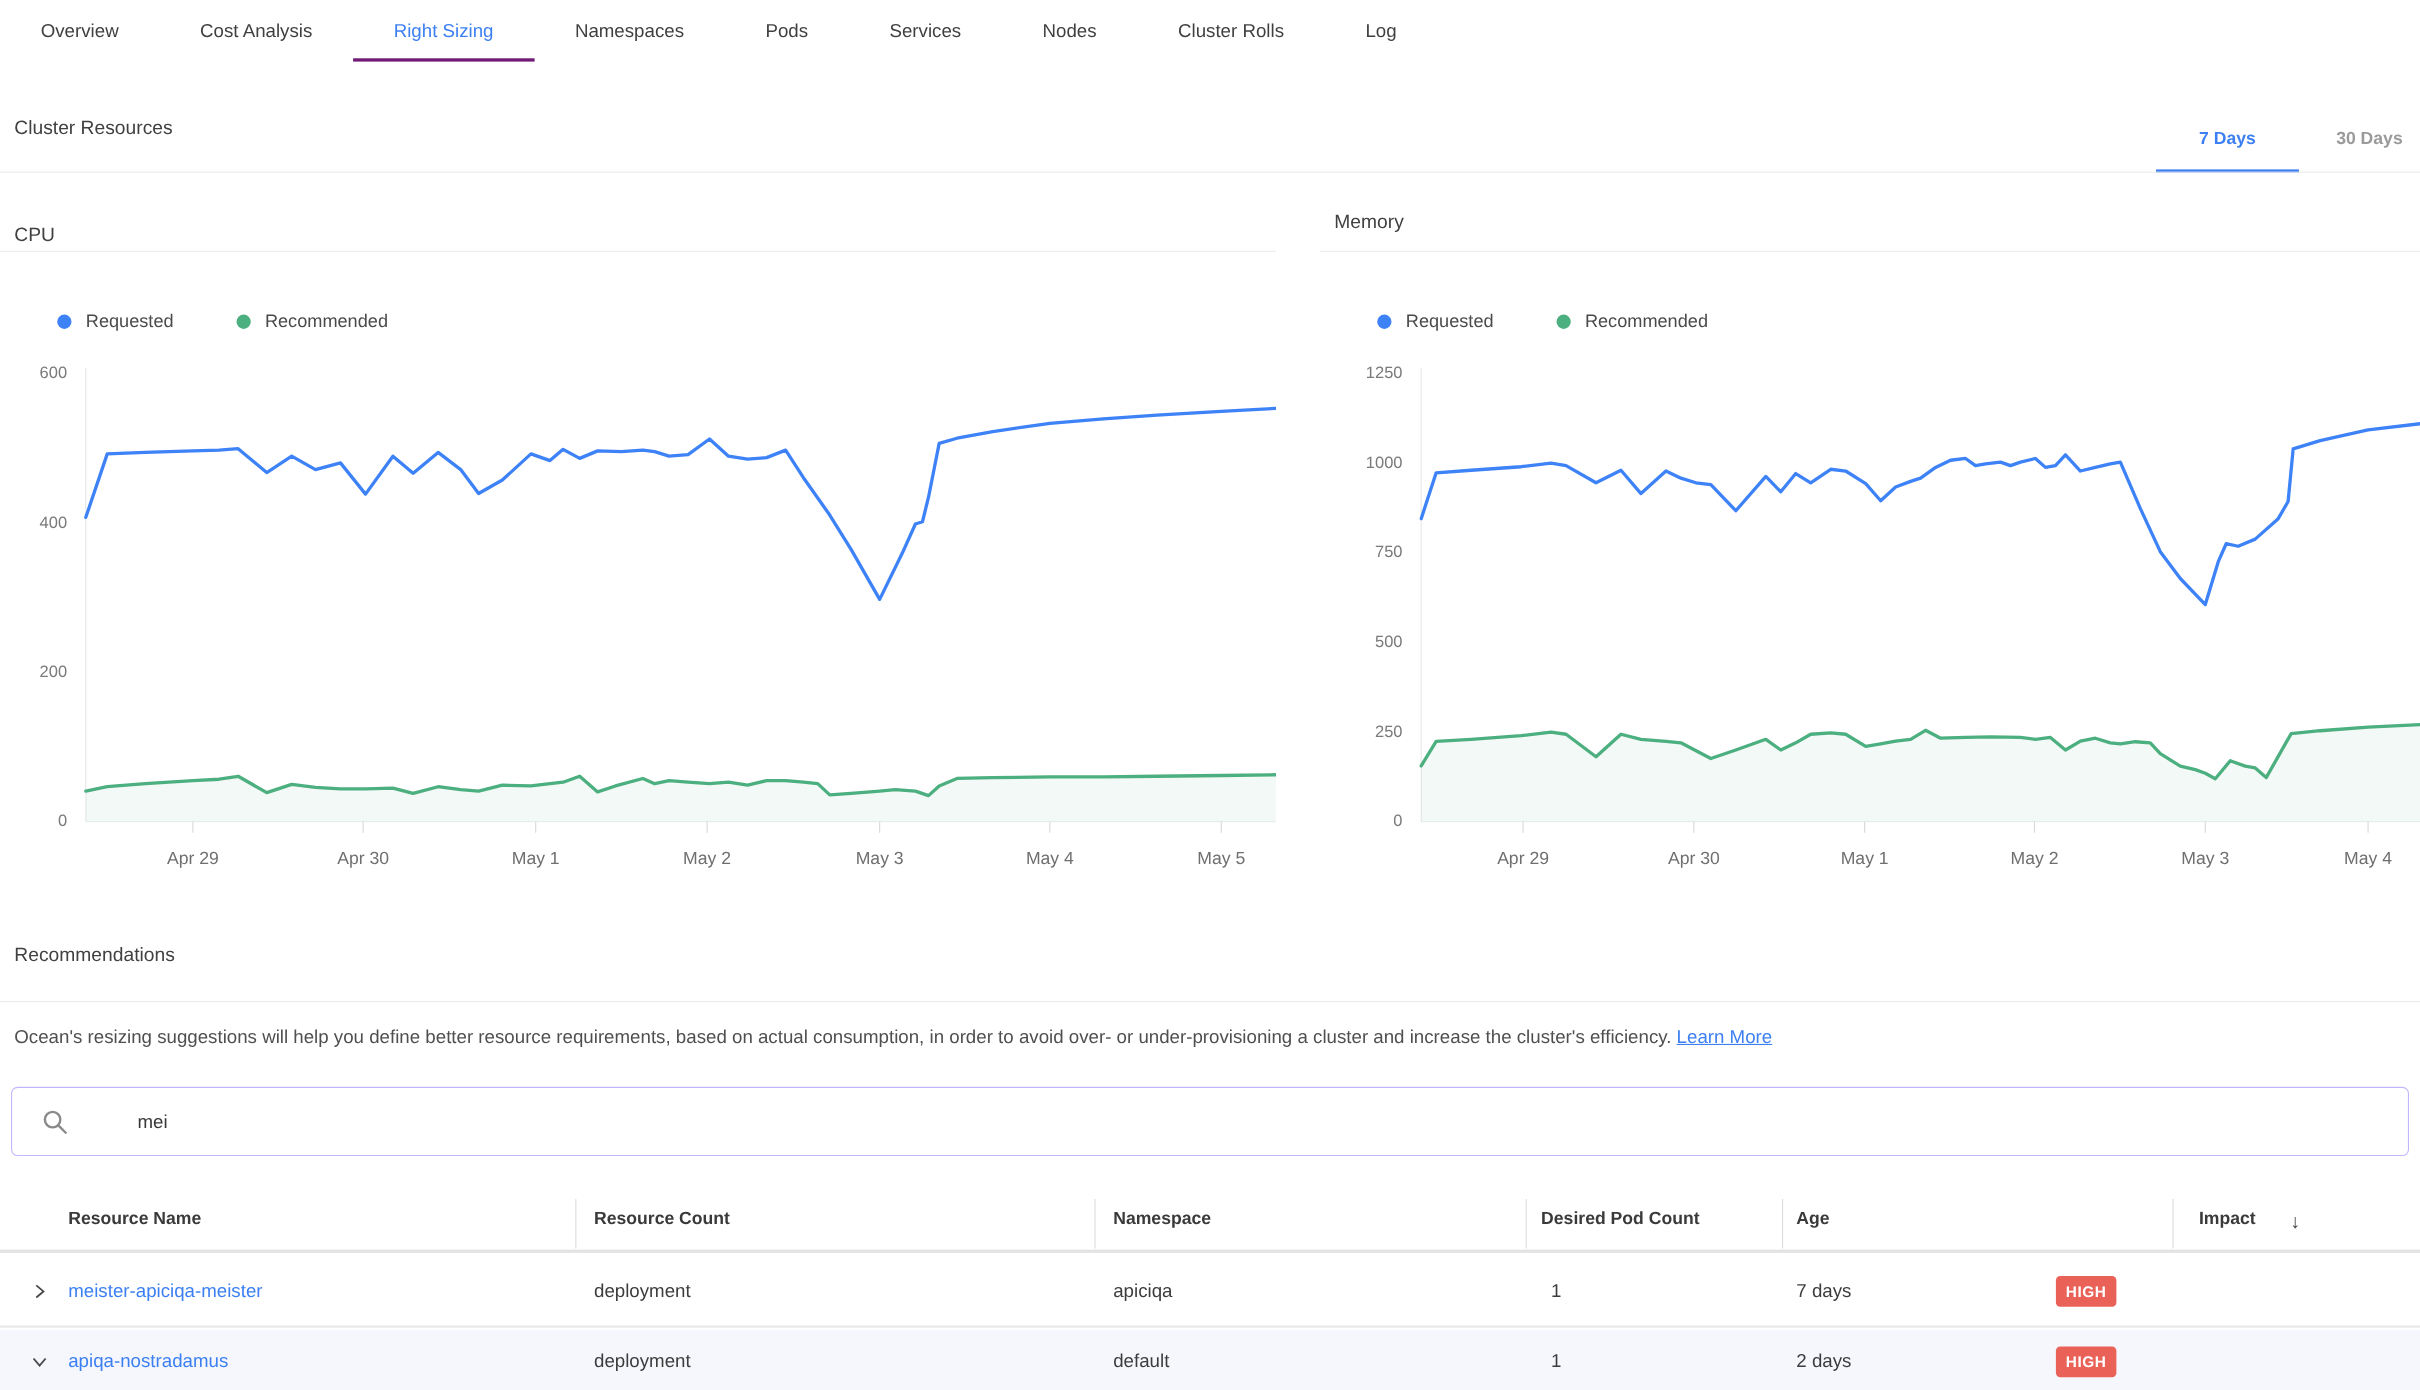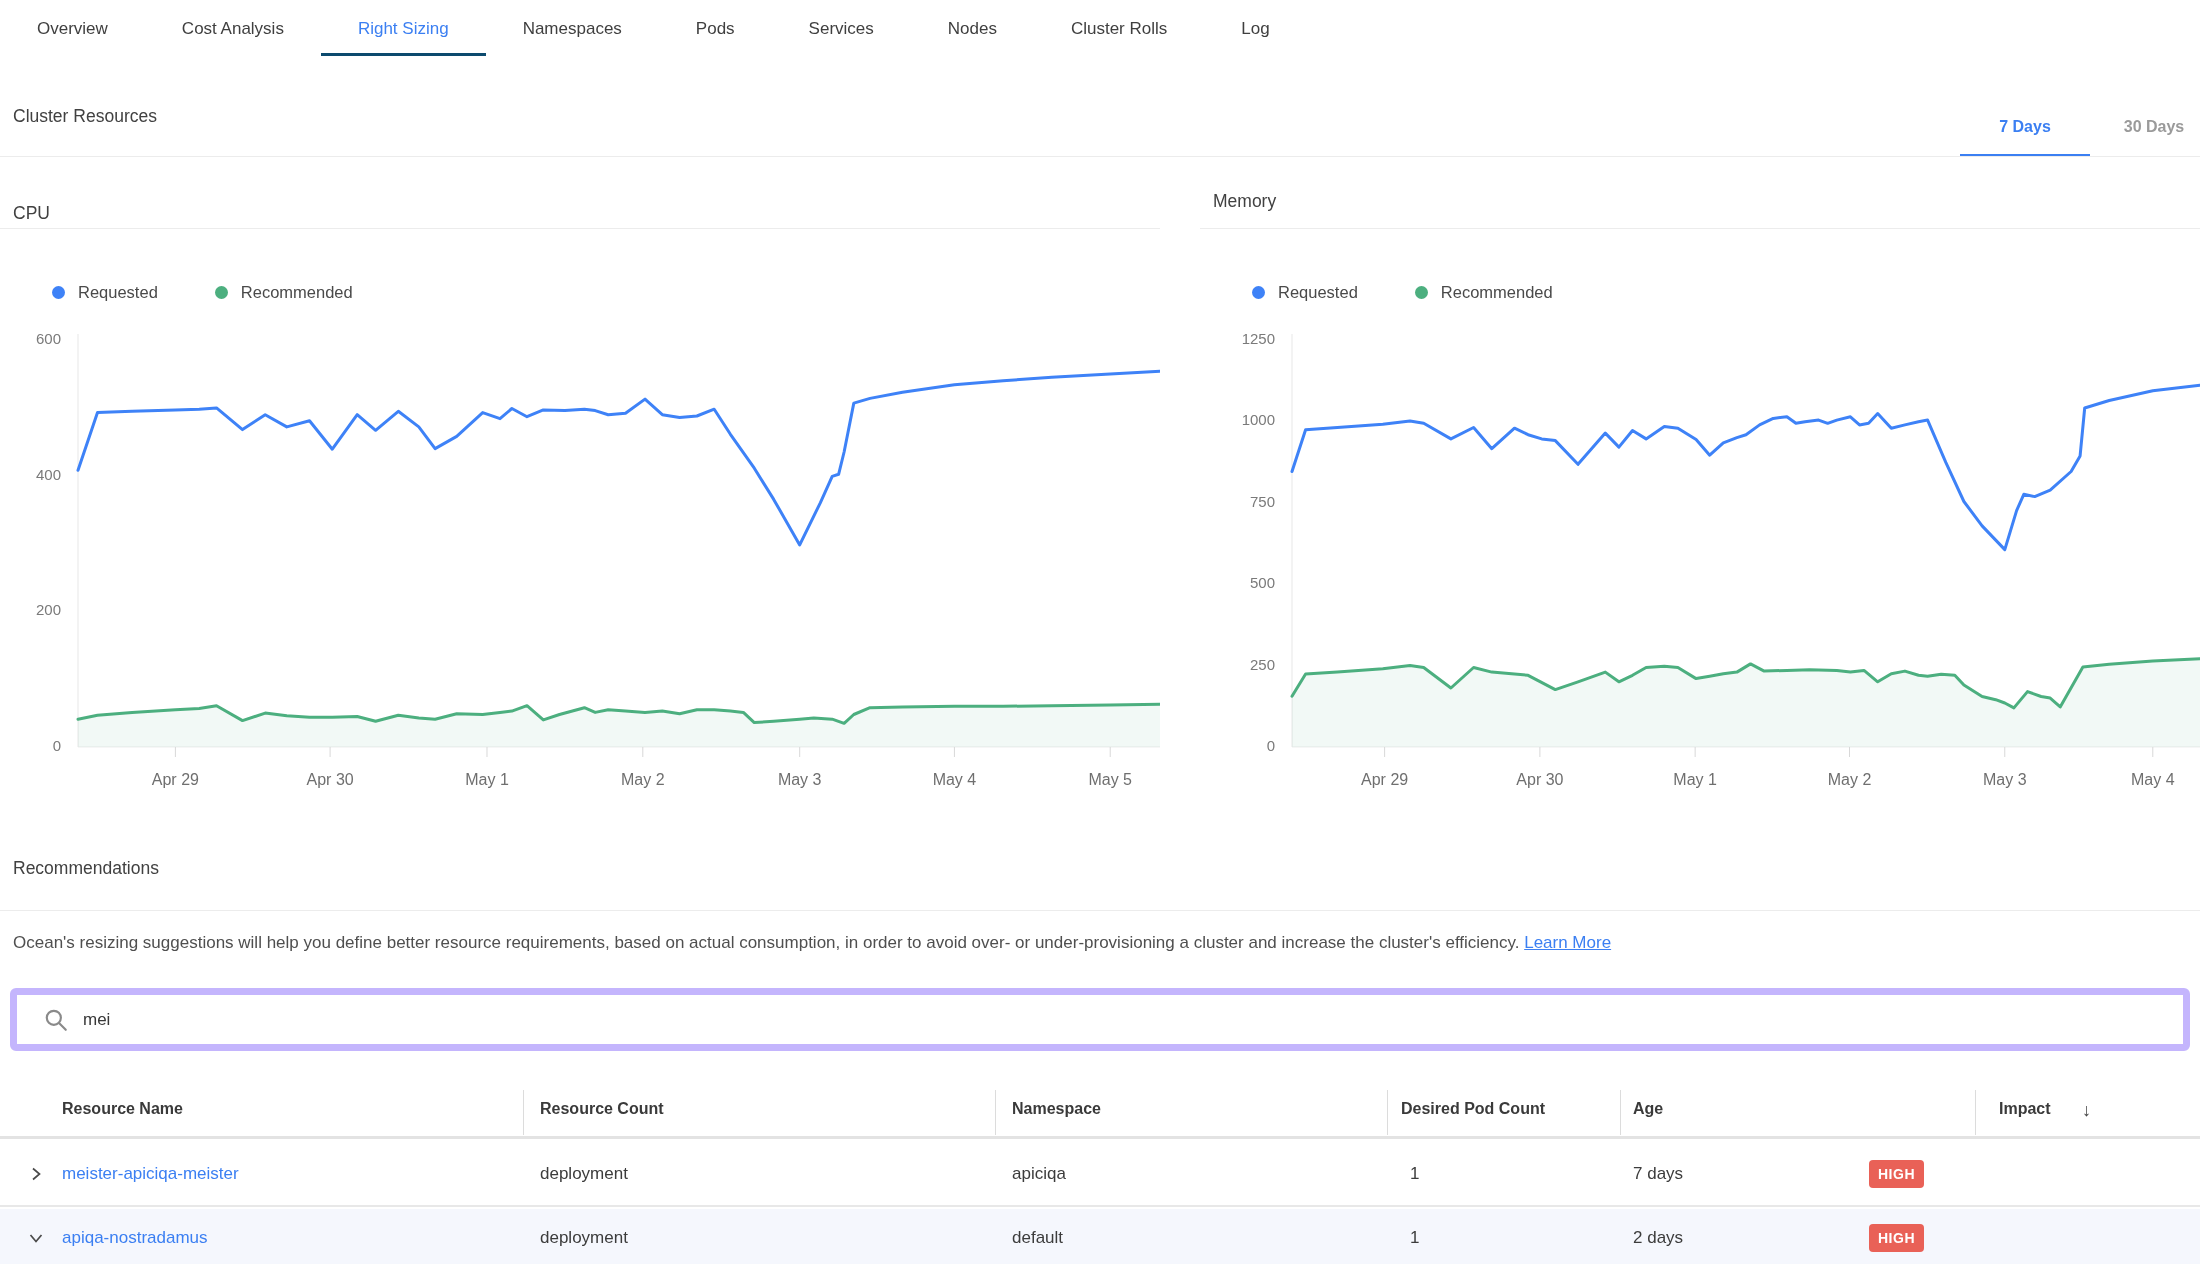--- a/index.html
+++ b/index.html
@@ -4,21 +4,21 @@
 <style>
   * { margin:0; padding:0; box-sizing:border-box; }
   html,body { width:2200px; height:1264px; background:#fff; overflow:hidden;
               font-family:"Liberation Sans", sans-serif; position:relative; }
   .abs { position:absolute; }
 
   
   .nav { position:absolute; top:0; left:0; width:2200px; height:56px; display:flex; }
   .tab { height:56px; line-height:58px; padding:0 37px; font-size:17px; color:#3f3f3f;
          cursor:pointer; white-space:nowrap; }
-  .tab.active { color:#3b7ff2; border-bottom:3px solid #0c4a6e; }
+  .tab.active { color:#3b7ff2; border-bottom:3px solid #701a75; }
 
   
   .section-title { position:absolute; font-size:17.5px; color:#414141; }
   .divider { position:absolute; height:1px; background:#ececec; }
   .range-tab { position:absolute; top:100px; height:57px; line-height:54px; text-align:center;
                font-size:16px; font-weight:bold; cursor:pointer; }
   .range-tab.active { color:#3b7ff2; border-bottom:3px solid #3b7ff2; }
   .range-tab.inactive { color:#9a9a9a; }
 
   
@@ -27,22 +27,22 @@
   .dot { width:13px; height:13px; border-radius:50%; }
 
   svg text { font-family:"Liberation Sans", sans-serif; }
 
   
   .para { position:absolute; left:13px; top:930px; width:2174px; font-size:17px; color:#4f4f4f; line-height:26px; }
   .learn-more { color:#3b7ff2; text-decoration:underline; cursor:pointer; }
 
   
   .search-box { position:absolute; left:10px; top:988px; width:2180px; height:63px;
-                border:7px solid #c4b5fd; border-radius:6px; background:#fff;
-                display:flex; align-items:center; }
+                border:1px solid #c4b5fd; border-radius:6px; background:#fff;
+                display:flex; align-items:center;gap:48px; }
   .search-box .q-icon { margin-left:26px; }
   .search-input { border:none; outline:none; font-size:17px; color:#373737; margin-left:14px;
                   width:2000px; font-family:"Liberation Sans", sans-serif; background:transparent; }
 
   
   .th { position:absolute; top:1100px; font-size:16px; font-weight:bold; color:#3a3a3a; cursor:pointer; }
   .col-sep { position:absolute; top:1090px; width:1px; height:45px; background:#dcdcdc; }
   .thead-border { position:absolute; top:1136px; left:0; width:2200px; height:3px; background:#e3e3e3; }
   .row { position:absolute; left:0; width:2200px; }
   .row1 { top:1143px; height:64px; background:#fff; border-bottom:2px solid #e8e8e8; }

